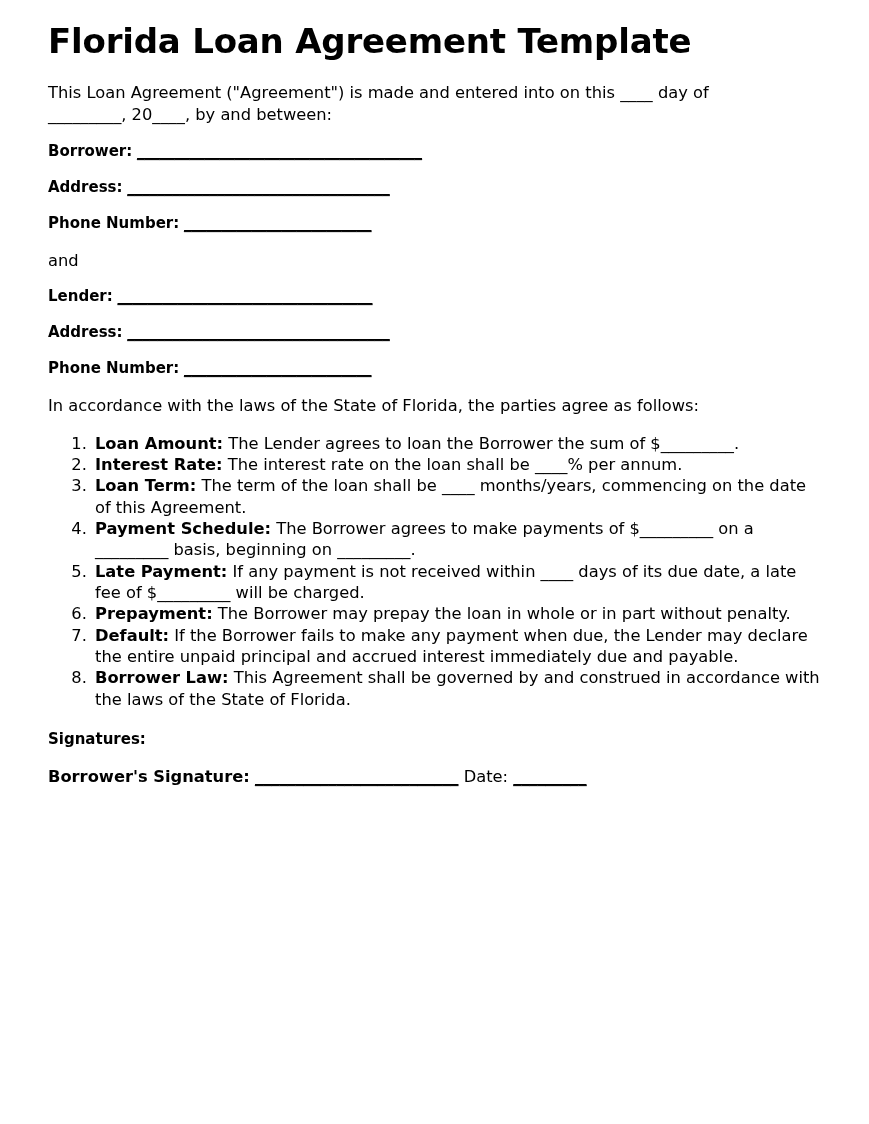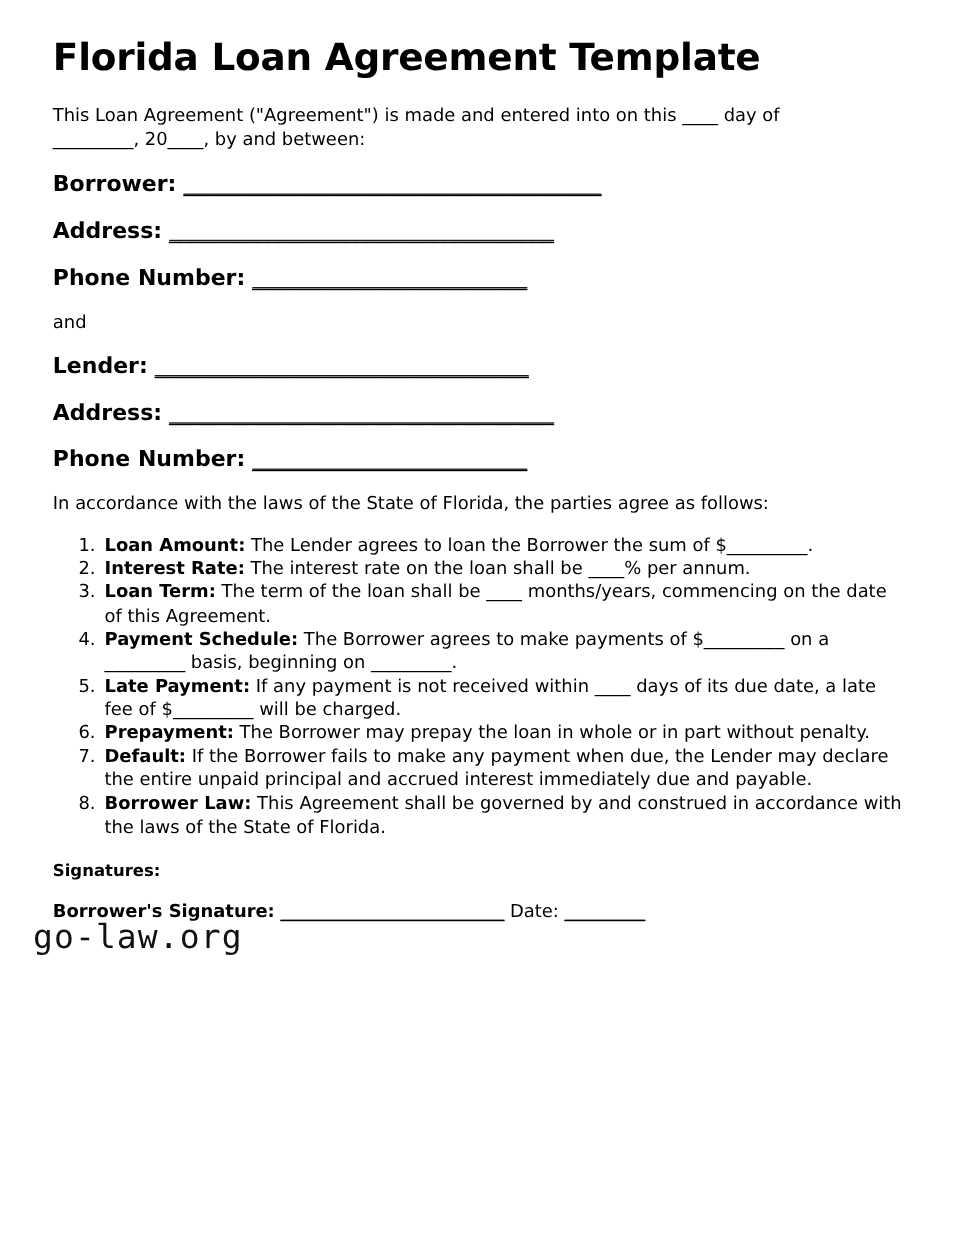--- a/index.html
+++ b/index.html
@@ -13,40 +13,40 @@
     font-family: "DejaVu Sans", sans-serif;
     color: #000000;
     position: relative;
     overflow: hidden;
   }
   .page {
     position: relative;
     width: 869px;
     height: 892px;
     box-sizing: border-box;
-    padding: 35px 48px 0 48px;
+    padding: 23px 48px 0 48px;
   }
   .doc-title {
     font-size: 34px;
     font-weight: bold;
     line-height: 1.1;
     letter-spacing: -0.2px;
     margin: 0 0 22px 0;
   }
   p.para {
     font-size: 16.3px;
     line-height: 1.33;
     margin: 0 0 16px 0;
     max-width: 775px;
   }
   p.para.intro {
     max-width: 700px;
   }
   .field-row {
-    font-size: 20px;
+    font-size: 15px;
     line-height: 1.33;
     margin: 0 0 16px 0;
     white-space: nowrap;
   }
   .field-label {
     font-weight: bold;
   }
   .blank {
     text-decoration: underline;
     text-decoration-thickness: 1px;
@@ -181,15 +181,14 @@
 
   <div class="sig-row">
     <span class="sig-label">Borrower's Signature:</span>
     <span class="blank">_________________________</span>
     <span class="date-label">Date:</span>
     <span class="blank">_________</span>
   </div>
 
 
 
-  <div class="watermark">go-law.org</div>
 
 </div>
 
 </body></html>

